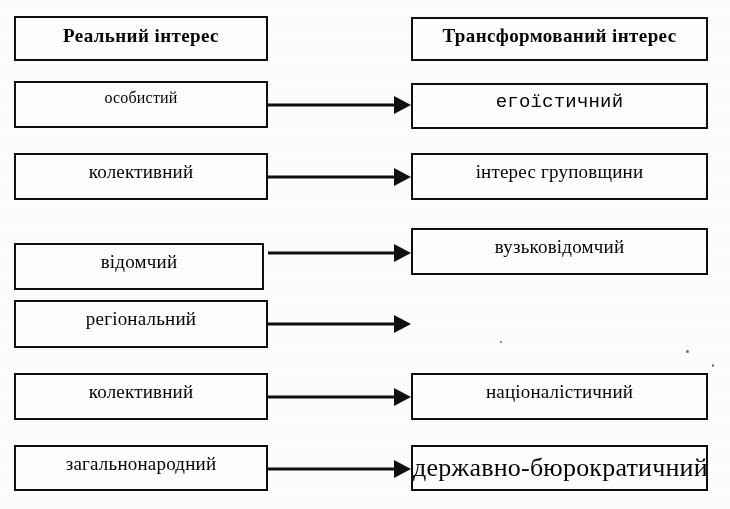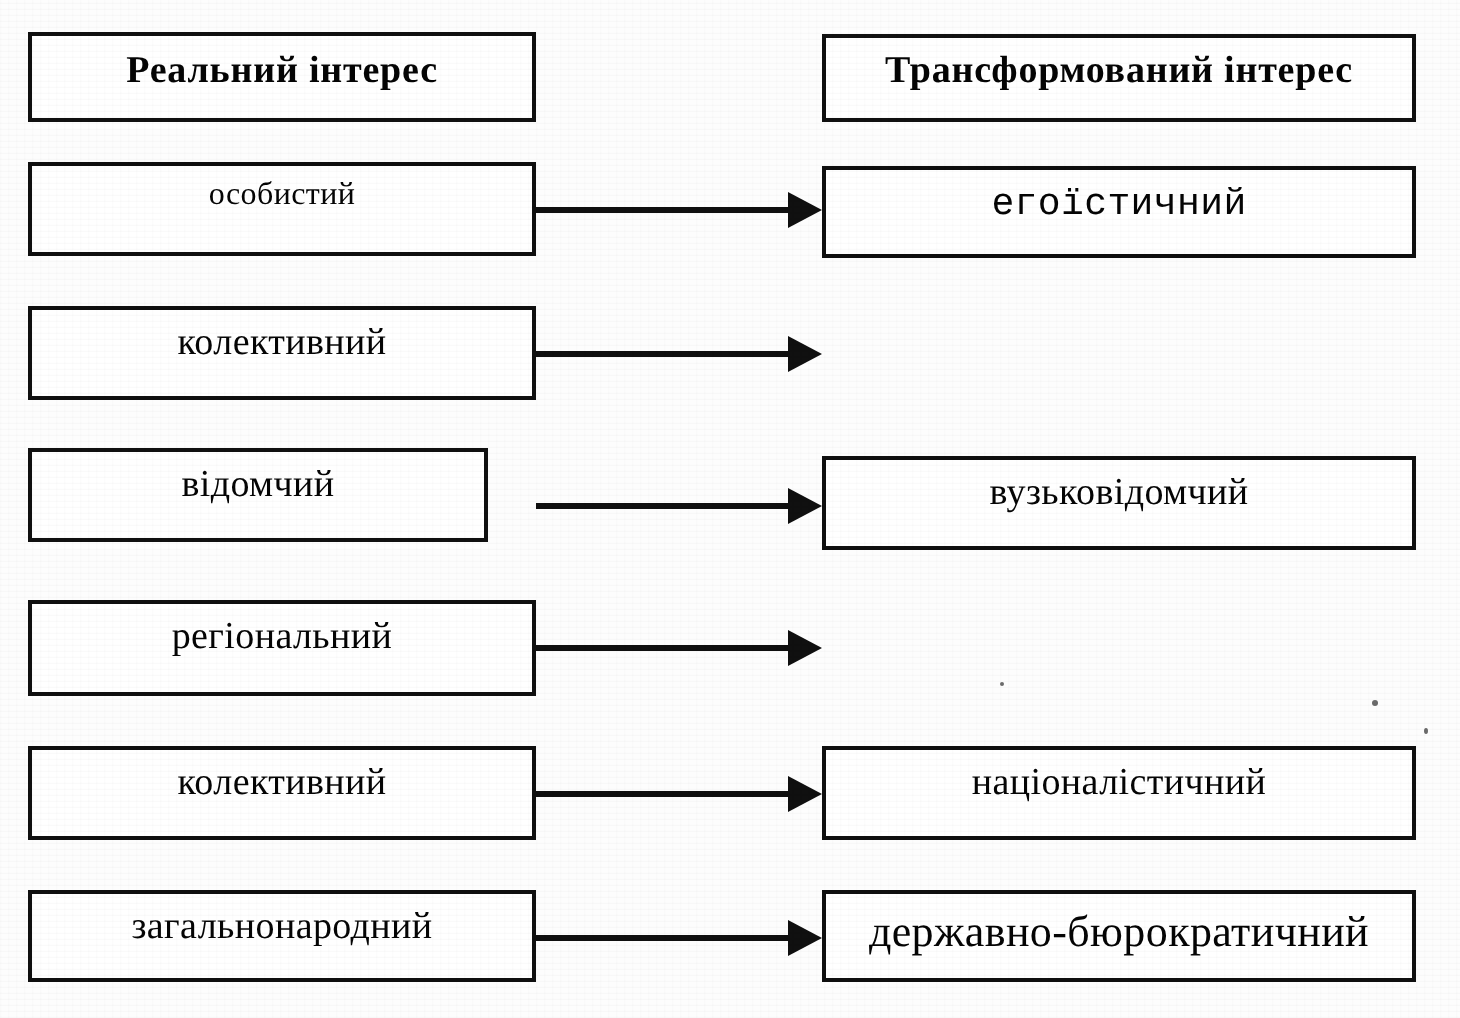--- a/index.html
+++ b/index.html
@@ -103,22 +103,25 @@
     <span class="label" style="top:6px; font-size:19px;">егоїстичний</span>
   </div>
 
   <div class="box body" style="left:14px; top:153px; width:254px; height:47px;">
     <span class="label" style="top:6px; font-size:19px;">колективний</span>
   </div>
   <div class="arrow" style="left:268px; top:177px; width:143px;">
     <div class="shaft" style="width:127px;"></div>
     <div class="head" style="left:126px;"></div>
   </div>
+  <div class="box body" style="left:411px; top:153px; width:297px; height:47px;">
+    <span class="label" style="top:6px; font-size:19px;">інтерес груповщини</span>
+  </div>
 
-  <div class="box body" style="left:14px; top:224px; width:230px; height:47px;">
+  <div class="box body" style="left:14px; top:243px; width:250px; height:47px;">
     <span class="label" style="top:6px; font-size:19px;">відомчий</span>
   </div>
   <div class="arrow" style="left:268px; top:253px; width:143px;">
     <div class="shaft" style="width:127px;"></div>
     <div class="head" style="left:126px;"></div>
   </div>
   <div class="box body" style="left:411px; top:228px; width:297px; height:47px;">
     <span class="label" style="top:6px; font-size:19px;">вузьковідомчий</span>
   </div>
 
@@ -142,21 +145,21 @@
   </div>
 
   <div class="box body" style="left:14px; top:445px; width:254px; height:46px;">
     <span class="label" style="top:6px; font-size:19px;">загальнонародний</span>
   </div>
   <div class="arrow" style="left:268px; top:469px; width:143px;">
     <div class="shaft" style="width:127px;"></div>
     <div class="head" style="left:126px;"></div>
   </div>
   <div class="box body" style="left:411px; top:445px; width:297px; height:46px;">
-    <span class="label" style="top:6px; font-size:22px;font-family:Liberation Serif, serif;">державно-бюрократичний</span>
+    <span class="label" style="top:6px; font-size:26px;font-family:Liberation Serif, serif;">державно-бюрократичний</span>
   </div>
 
   <div class="speck" style="left:686px; top:350px; width:3px; height:3px;"></div>
   <div class="speck" style="left:712px; top:364px; width:2px; height:3px;"></div>
   <div class="speck" style="left:500px; top:341px; width:2px; height:2px;"></div>
 
   <div id="grain"></div>
 </div>
 
 </body></html>

